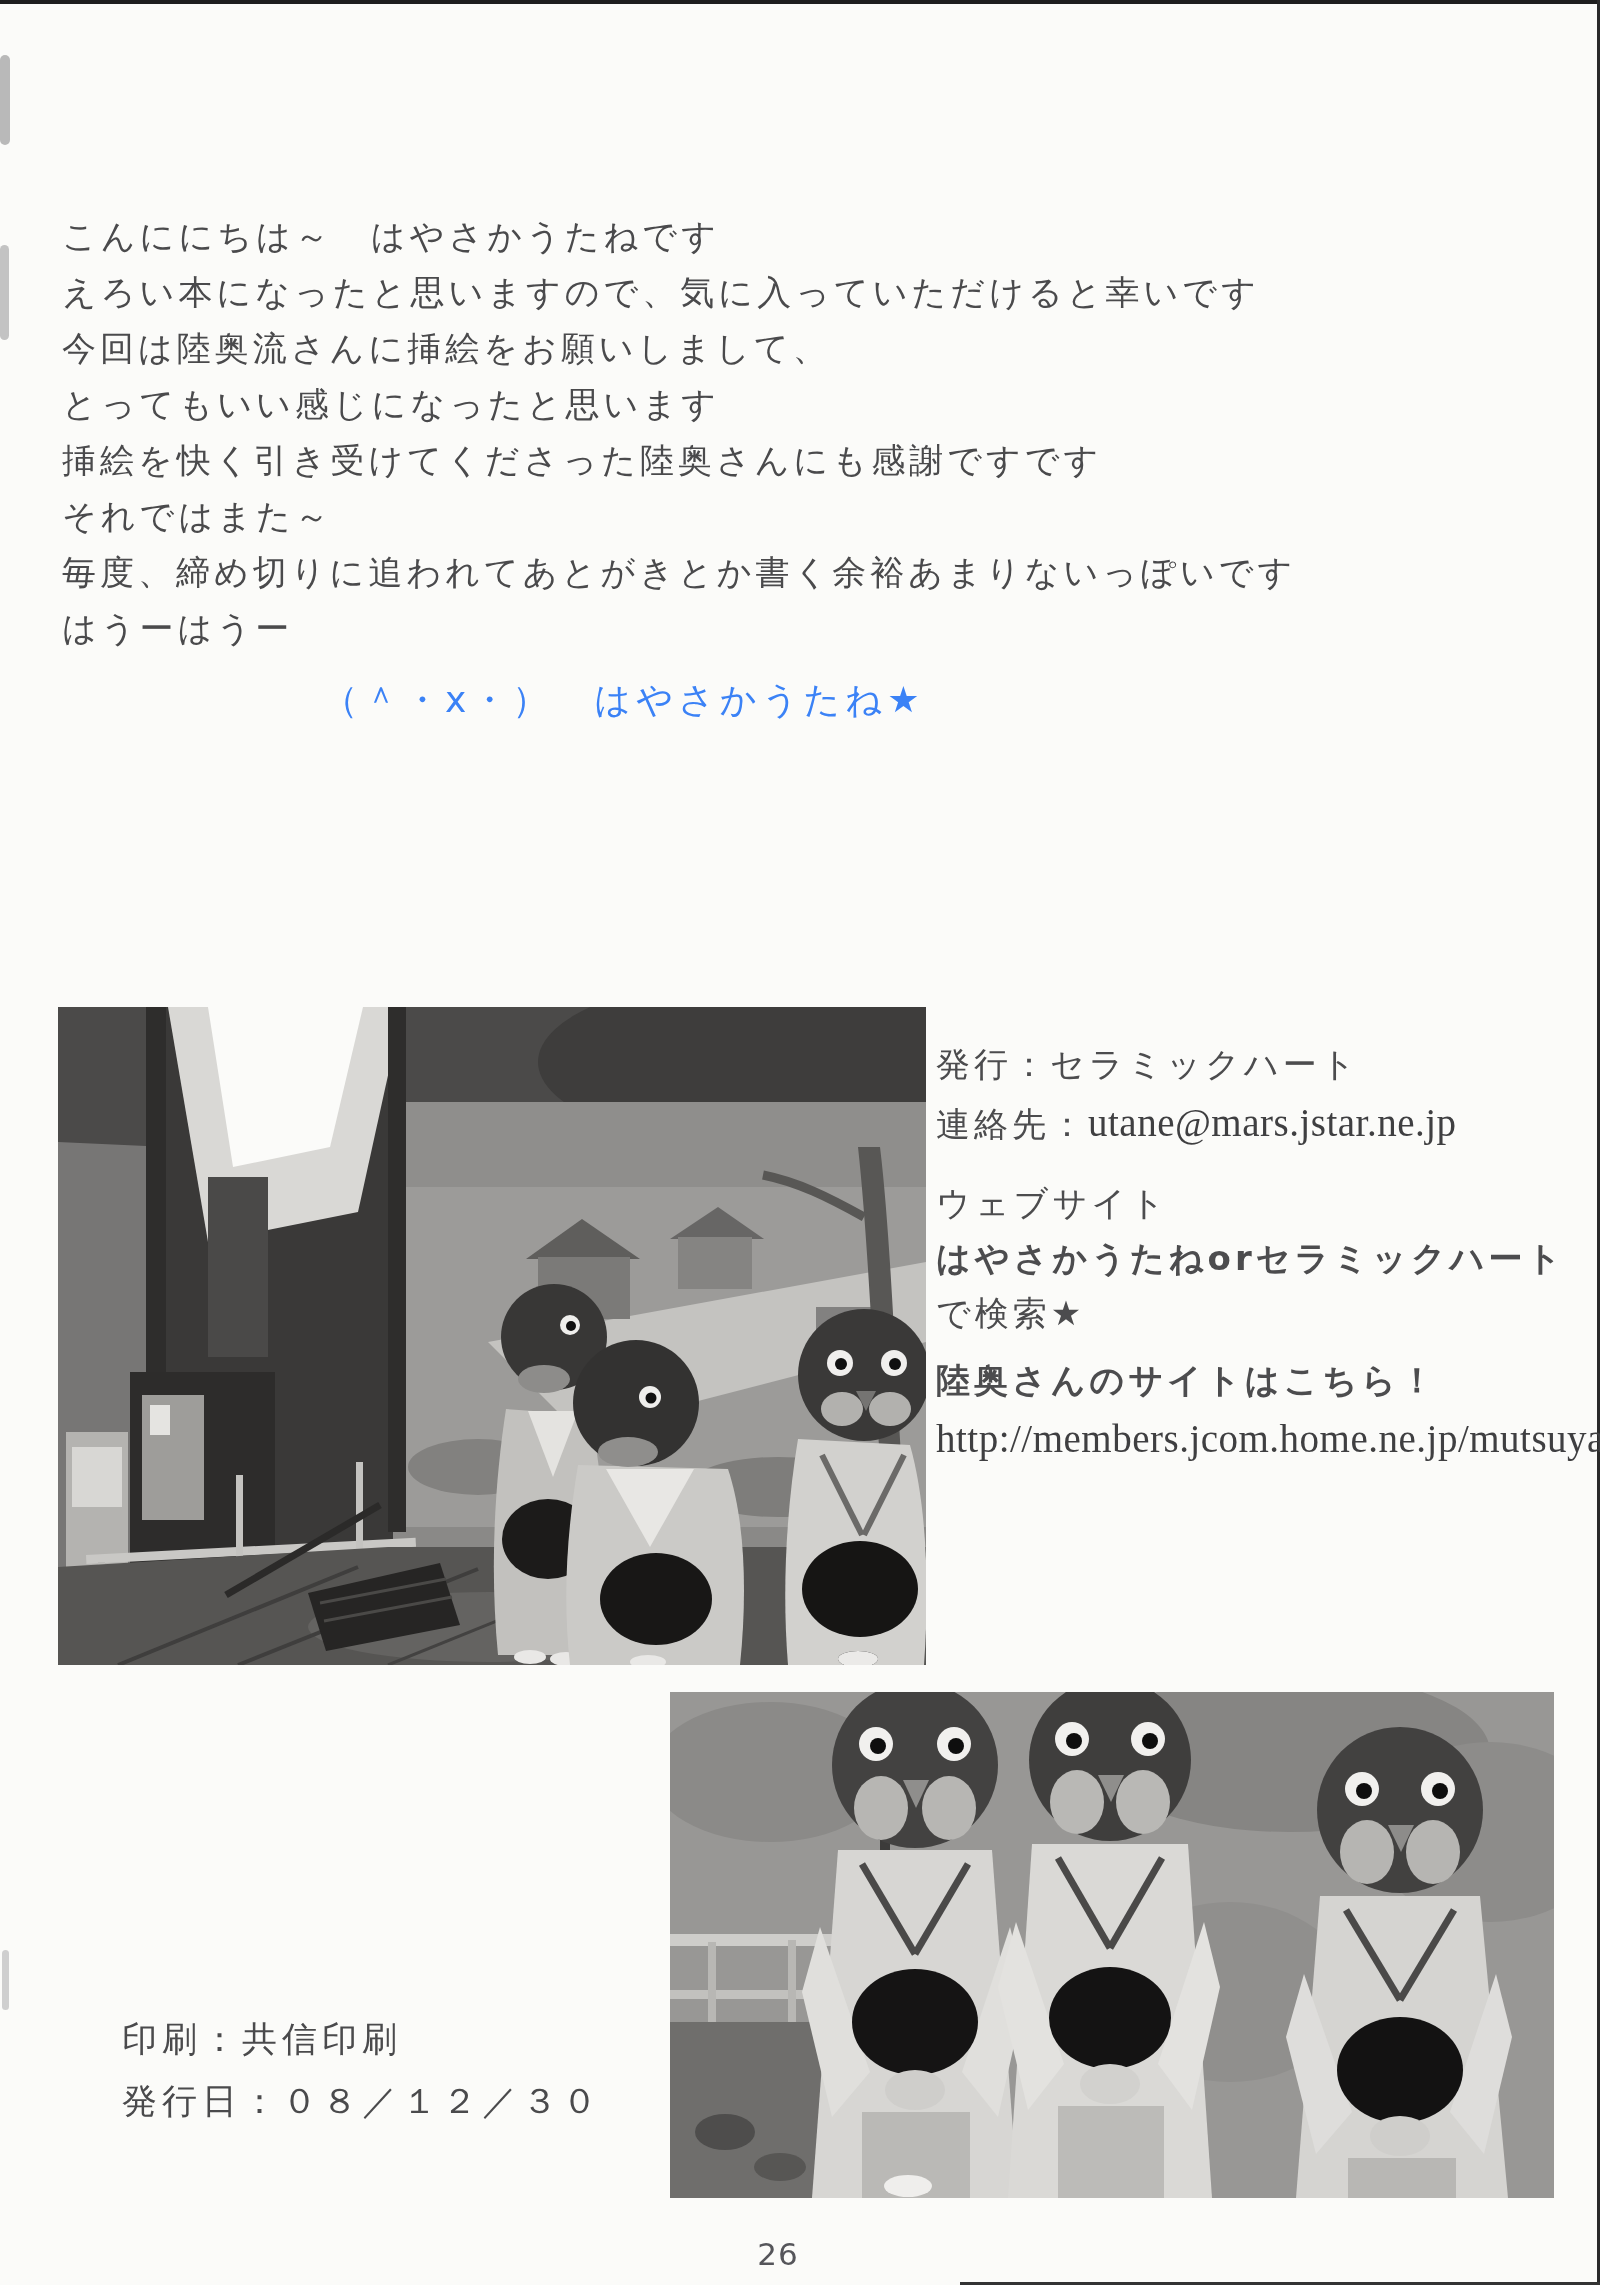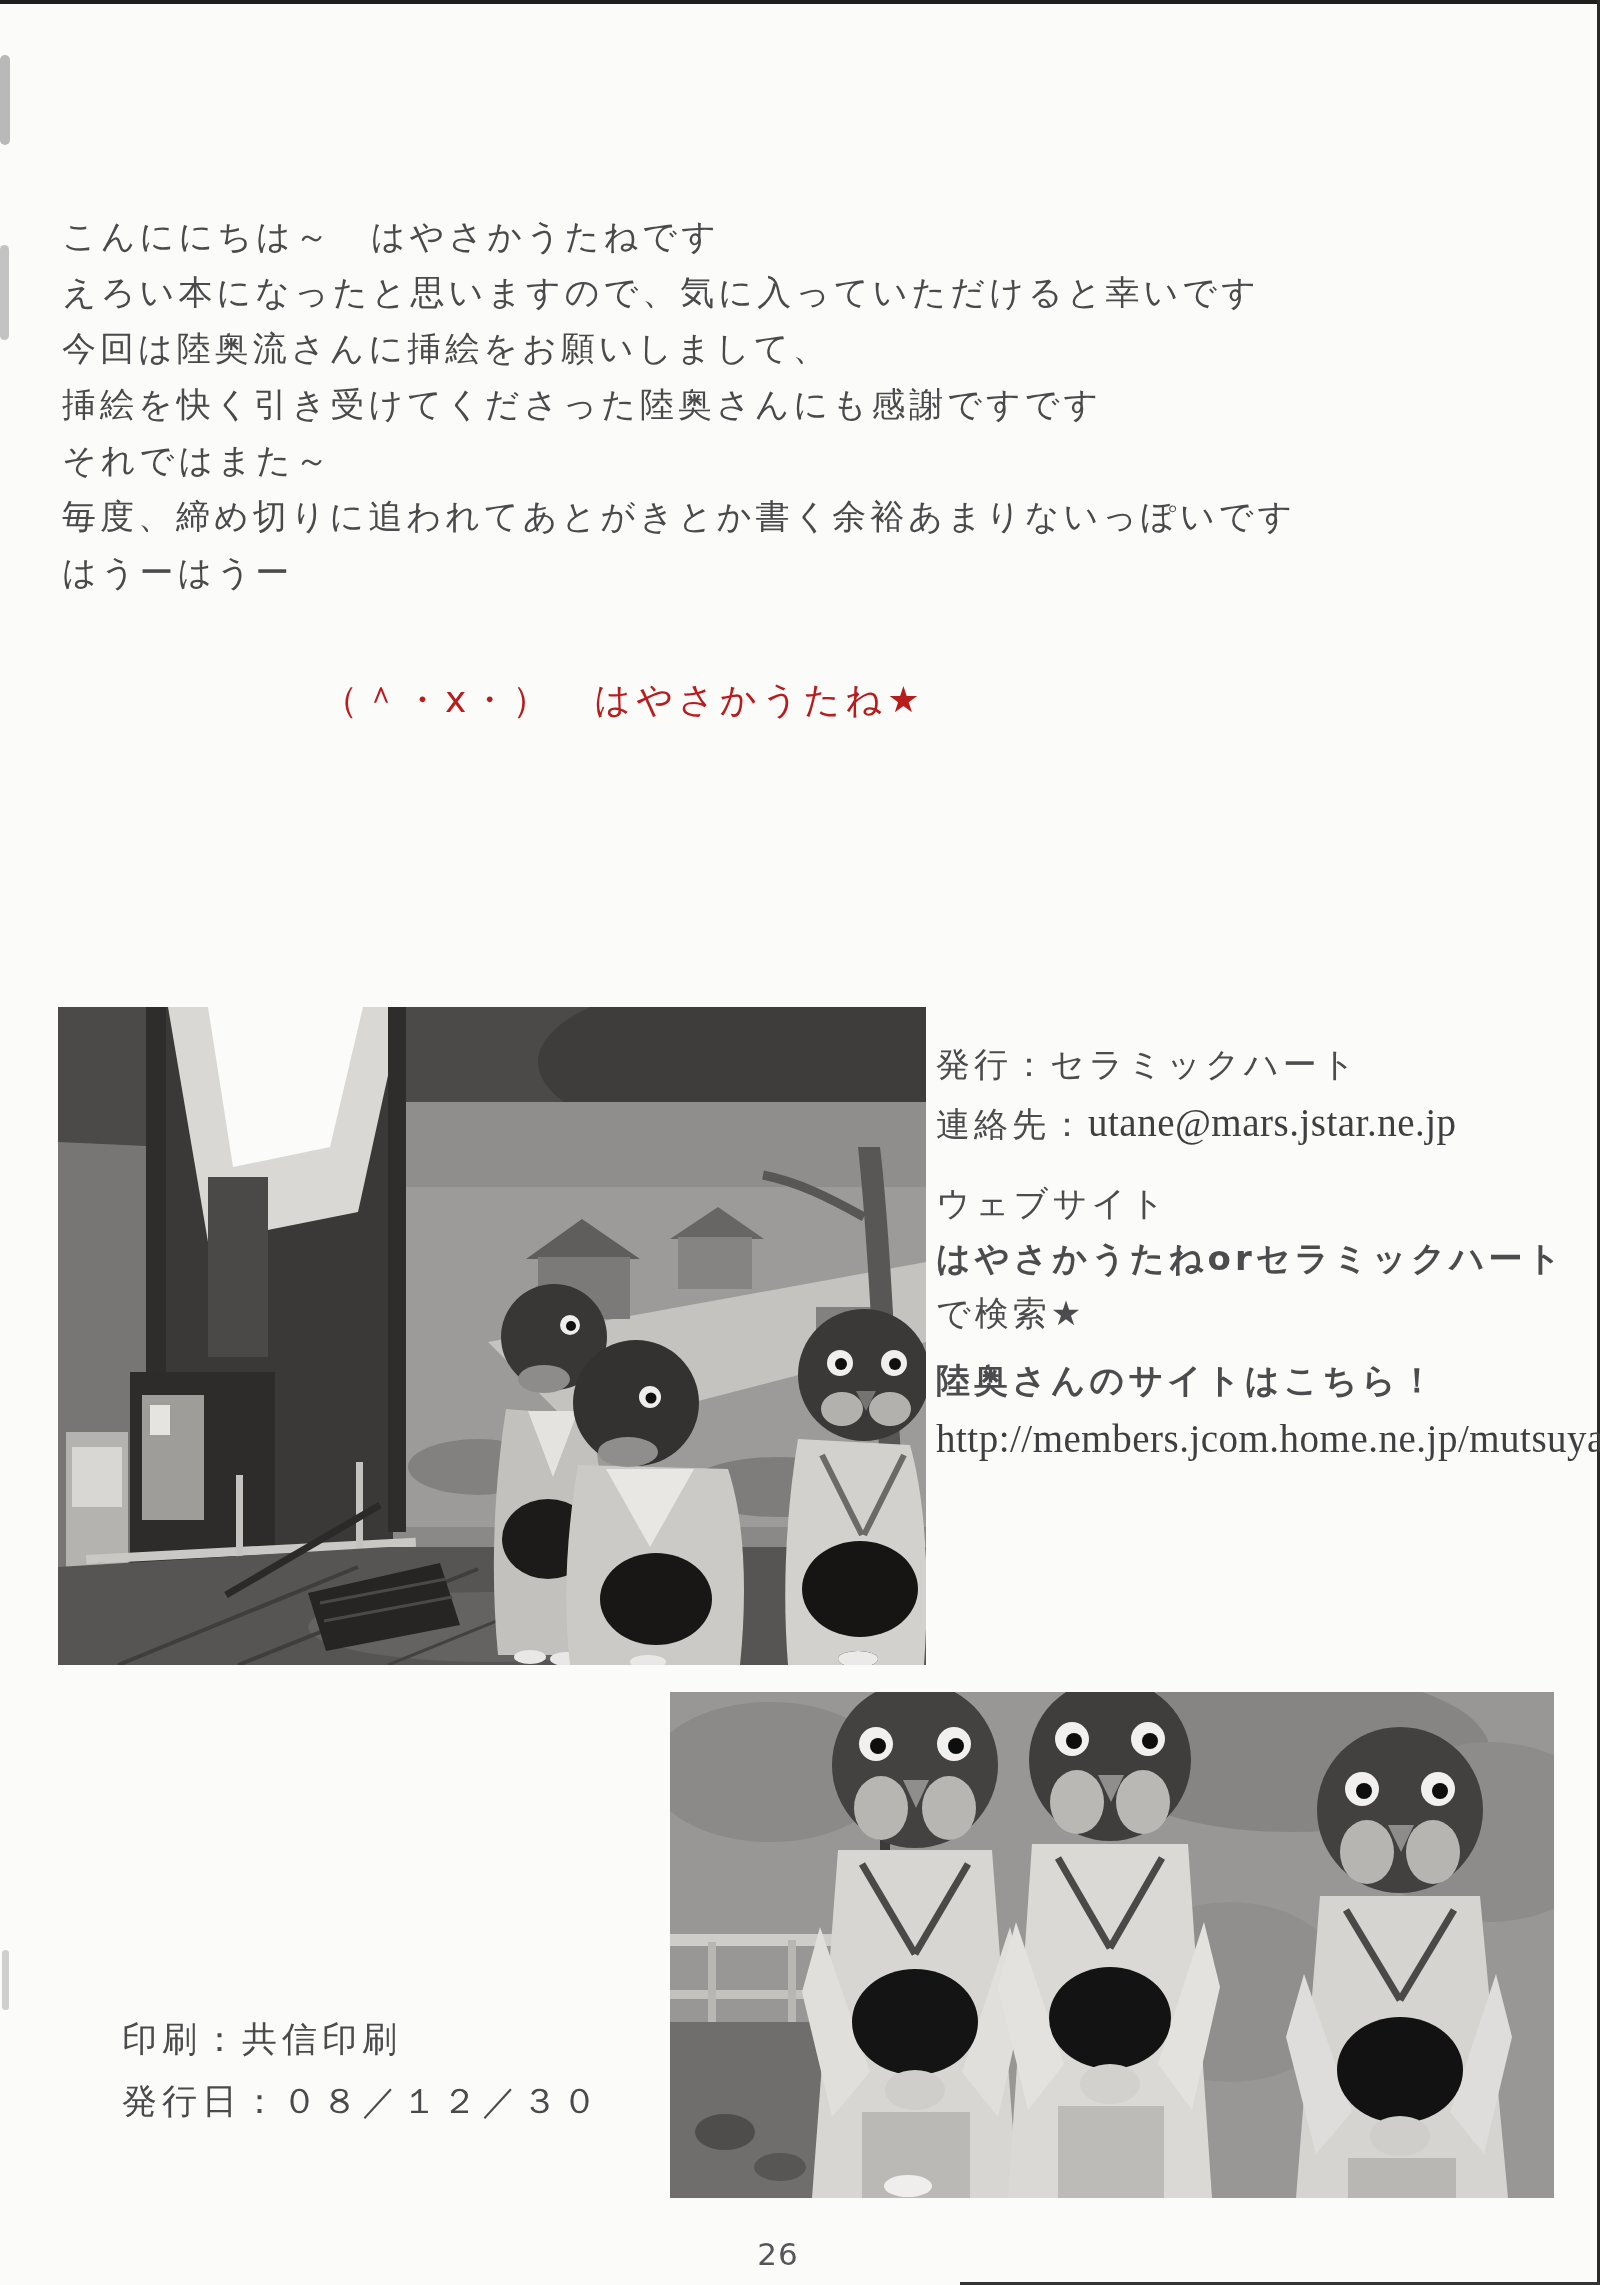--- a/index.html
+++ b/index.html
@@ -25,21 +25,21 @@
   .afterword .line{
     font-size:34px;
     letter-spacing:4px;
     line-height:56px;
     white-space:nowrap;
     color:#4a4a4c;
   }
   .signature{
     left:322px;top:676px;
     font-size:36px;letter-spacing:5px;
-    color:#b91c1c;white-space:nowrap;
+    color:#3b82f6;white-space:nowrap;
   }
 
   
   .colophon{left:936px;top:1042px;width:650px;}
   .co-line{
     position:absolute;left:0;
     font-size:34px;letter-spacing:4px;
     white-space:nowrap;color:#4c4c4e;
   }
   .co-publisher{top:0;}
@@ -78,20 +78,21 @@
 <div class="abs edge-right"></div>
 <div class="abs edge-bottom"></div>
 <div class="abs smudge1"></div>
 <div class="abs smudge2"></div>
 <div class="abs smudge3"></div>
 
 <div class="abs afterword">
   <div class="line">こんににちは～　はやさかうたねです</div>
   <div class="line">えろい本になったと思いますので、気に入っていただけると幸いです</div>
   <div class="line">今回は陸奥流さんに挿絵をお願いしまして、</div>
+  <div class="line">とってもいい感じになったと思います</div>
   <div class="line">挿絵を快く引き受けてくださった陸奥さんにも感謝ですです</div>
   <div class="line">それではまた～</div>
   <div class="line">毎度、締め切りに追われてあとがきとか書く余裕あまりないっぽいです</div>
   <div class="line">はうーはうー</div>
 </div>
 
 <div class="abs signature">（＾・x・）　はやさかうたね★</div>
 
 <svg class="abs photo photo1" width="868" height="658" viewBox="0 0 868 658" xmlns="http://www.w3.org/2000/svg">
   <g>

